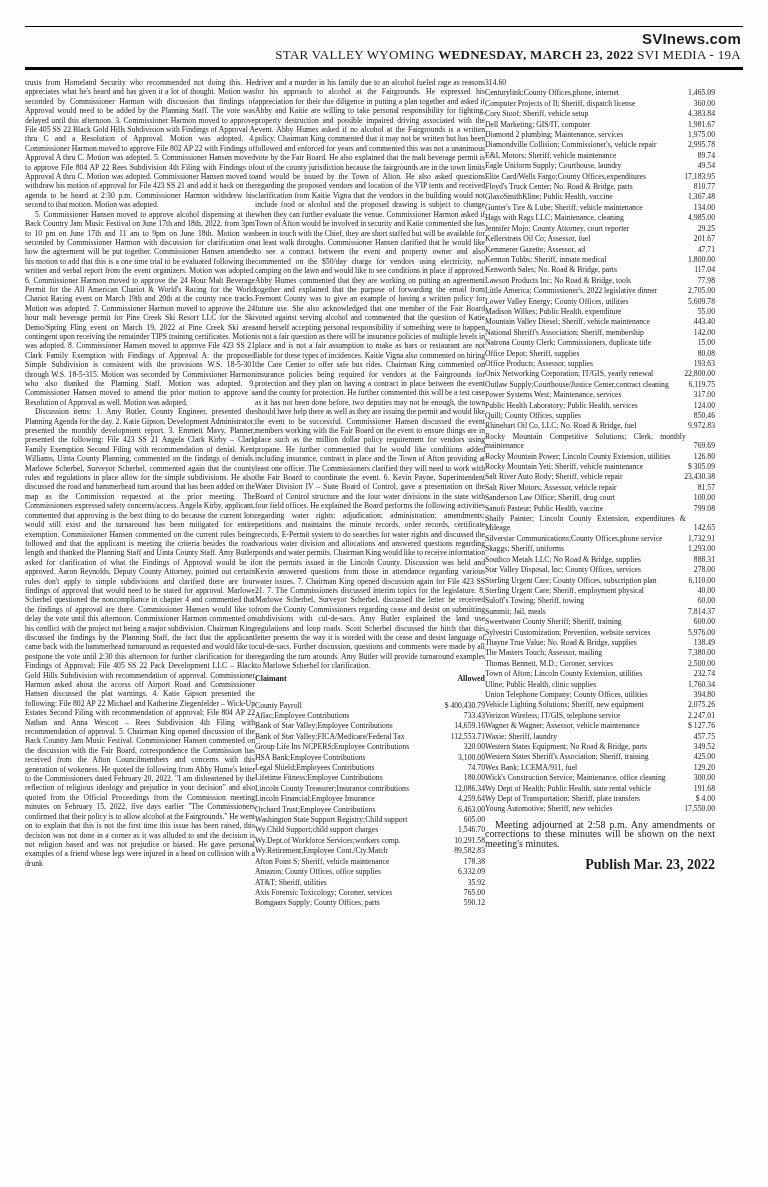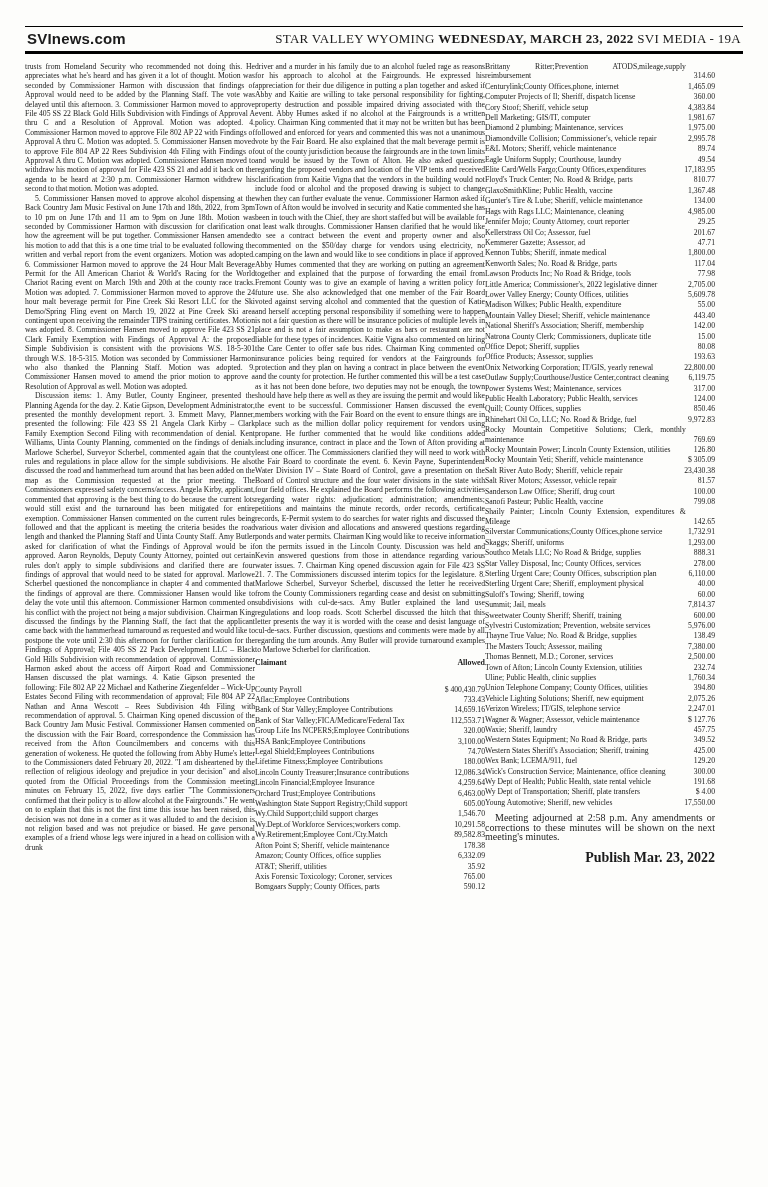--- a/index.html
+++ b/index.html
@@ -6,20 +6,21 @@
   html, body { background: #e8e8e6; }
   body { width: 768px; height: 1187px; margin: 0 auto; font-family: "Liberation Serif", serif; }
   .page {
     width: 768px; height: 1187px; background: #fdfdfb; color: #1b1b1b;
     padding: 26px 25px 0 25px; overflow: hidden; position: relative;
   }
   .masthead {
     display: flex; justify-content: space-between; align-items: flex-end;
     border-top: 1.5px solid #000; border-bottom: 3px solid #000;
     padding: 3px 2px 4px 2px;
+    flex-direction: column;
   }
   .site-name { font-family: "Liberation Sans", sans-serif; font-weight: bold; font-size: 15px; letter-spacing: 0.2px; }
   .masthead-right { font-size: 13px; letter-spacing: 0.3px; white-space: nowrap; }
   .masthead-right .loc { font-weight: normal; }
   .masthead-right .date { font-weight: bold; }
   .masthead-right .edition { font-weight: normal; }
   .columns { display: flex; padding-top: 8px; }
   .col { width: 230px; height: 1118px; overflow: hidden; }
   .body-para {
     font-size: 7.7px; line-height: 9.4px; text-align: justify; text-indent: 10px;
@@ -151,21 +152,20 @@
           <div class="claim-row">
             <span class="claim-name">Bomgaars Supply; County Offices, parts</span>
             <span class="claim-amount">590.12</span>
           </div>
         </div>
     </div>
 
     <div class="col">
       <div class="claims-list">
           <div class="claim-row">
-            <span class="claim-name">Brittany Ritter;Prevention ATODS,mileage,supply reimbursement</span>
             <span class="claim-amount">314.60</span>
           </div>
           <div class="claim-row">
             <span class="claim-name">Centurylink;County Offices,phone, internet</span>
             <span class="claim-amount">1,465.09</span>
           </div>
           <div class="claim-row">
             <span class="claim-name">Computer Projects of Il; Sheriff, dispatch license</span>
             <span class="claim-amount">360.00</span>
           </div>

